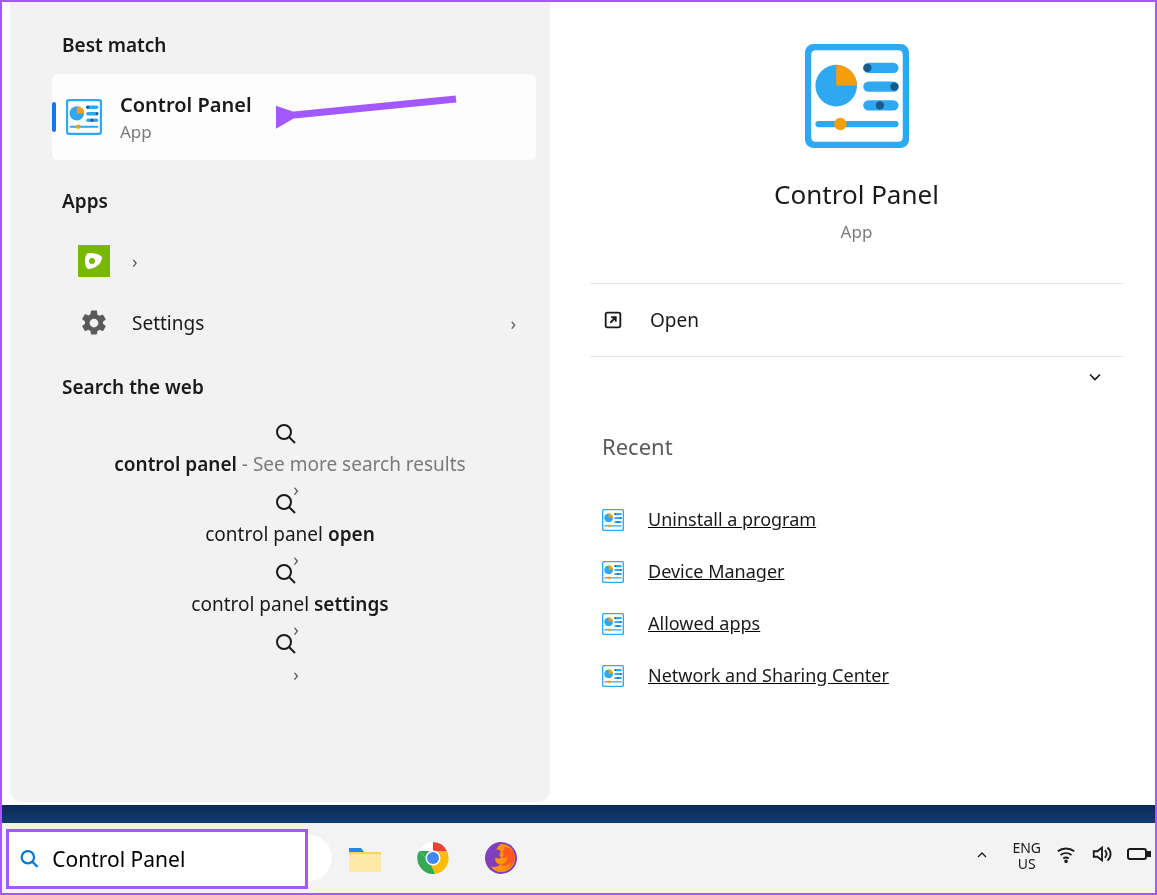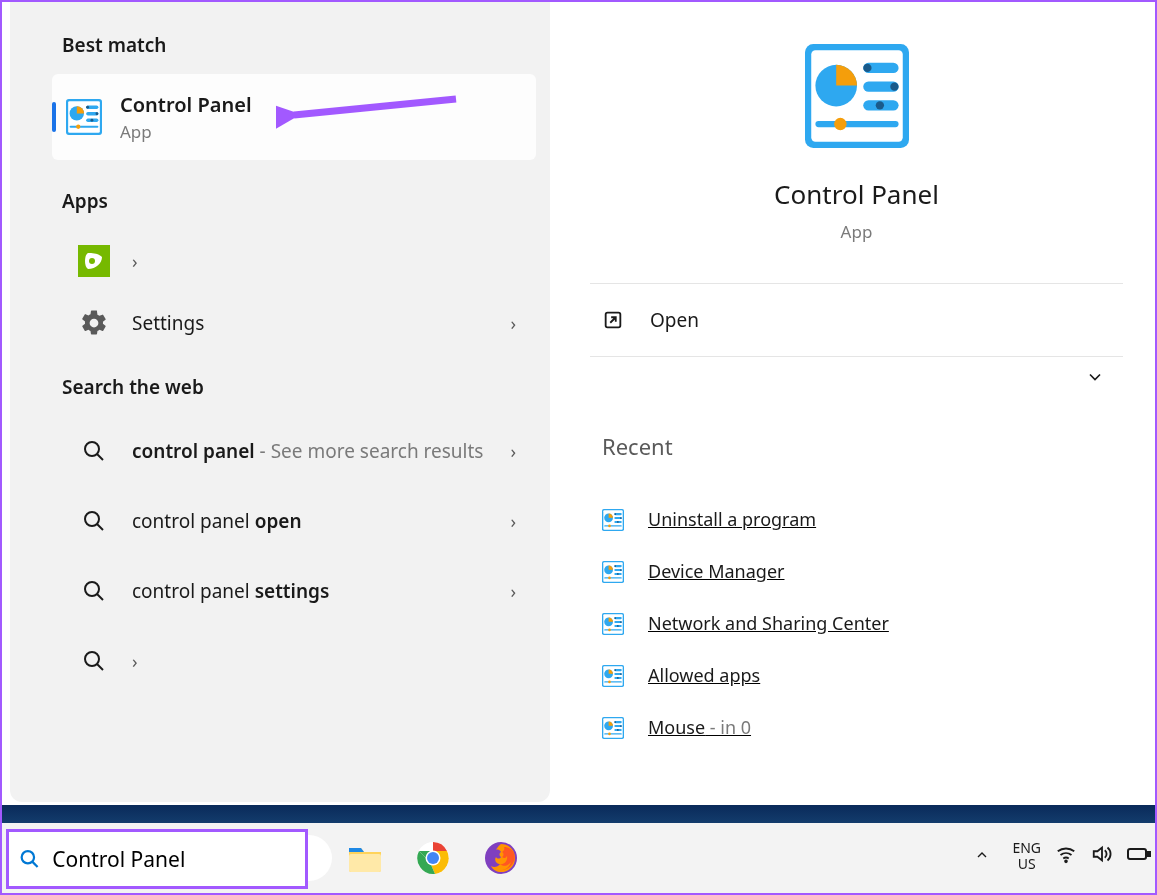--- a/index.html
+++ b/index.html
@@ -88,21 +88,21 @@
     color: #1a1a1a;
     flex: 1;
     line-height: 1.3;
   }
   .list-item .label b { font-weight: 600; }
   .list-item .label .muted { color: #7a7a7a; }
   .chev {
     font-size: 18px;
     color: #5a5a5a;
   }
-  .web-item { height: 70px; }
+  .web-item { height: 70px; flex-direction: column; }
   .web-item .label { font-size: 19px; padding-right: 12px; }
 
   
   .big-icon-wrap {
     width: 108px; height: 108px;
     margin-top: 20px;
     margin-bottom: 26px;
     display:flex; align-items:center; justify-content:center;
   }
   .detail-title { font-size: 26px; font-weight: 400; color: #1a1a1a; }
@@ -364,33 +364,27 @@
     <div class="recent-item">
       <svg class="cp-mini" viewBox="0 0 100 100">
           <use href="#cp-icon-g"></use>
         </svg>
       <span class="lbl">Device Manager</span>
     </div>
     <div class="recent-item">
       <svg class="cp-mini" viewBox="0 0 100 100">
           <use href="#cp-icon-g"></use>
         </svg>
-      <span class="lbl">Network and Sharing Center</span>
+      <span class="lbl">Allowed apps</span>
     </div>
     <div class="recent-item">
       <svg class="cp-mini" viewBox="0 0 100 100">
           <use href="#cp-icon-g"></use>
         </svg>
-      <span class="lbl">Allowed apps</span>
-    </div>
-    <div class="recent-item">
-      <svg class="cp-mini" viewBox="0 0 100 100">
-          <use href="#cp-icon-g"></use>
-        </svg>
-      <span class="lbl"><span>Mouse</span><span class="muted"> - in 0</span></span>
+      <span class="lbl">Network and Sharing Center</span>
     </div>
   </div>
 </div>
 
 <svg class="arrow-annot" width="200" height="50">
   <defs>
     <marker id="ah" markerWidth="12" markerHeight="12" refX="2" refY="6" orient="auto">
       <path d="M12 1 L1 6 L12 11 Z" fill="#a259ff"></path>
     </marker>
   </defs>

